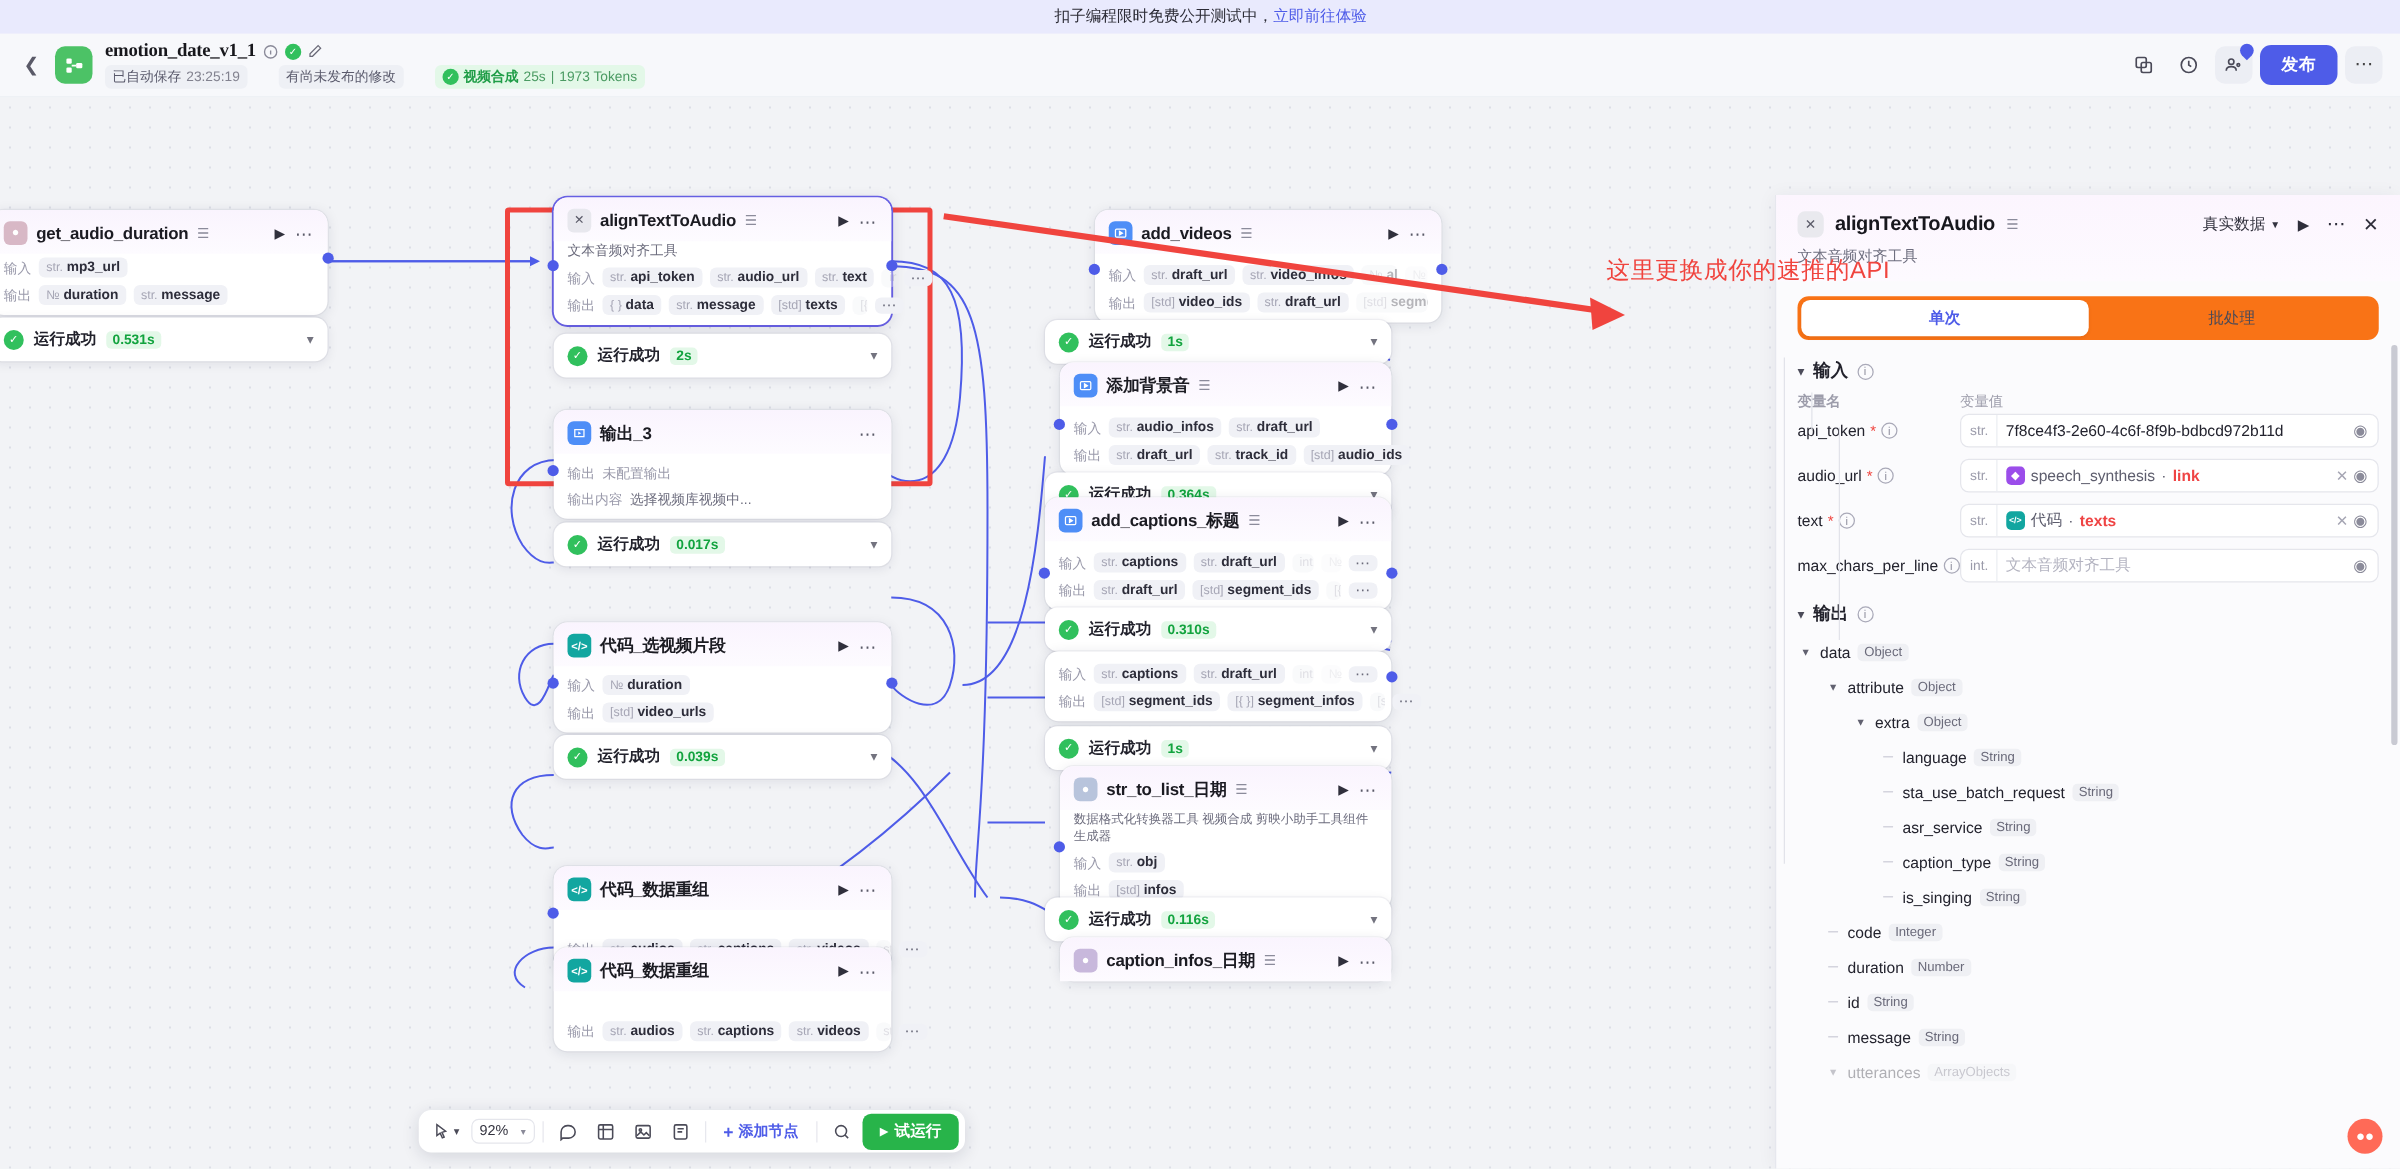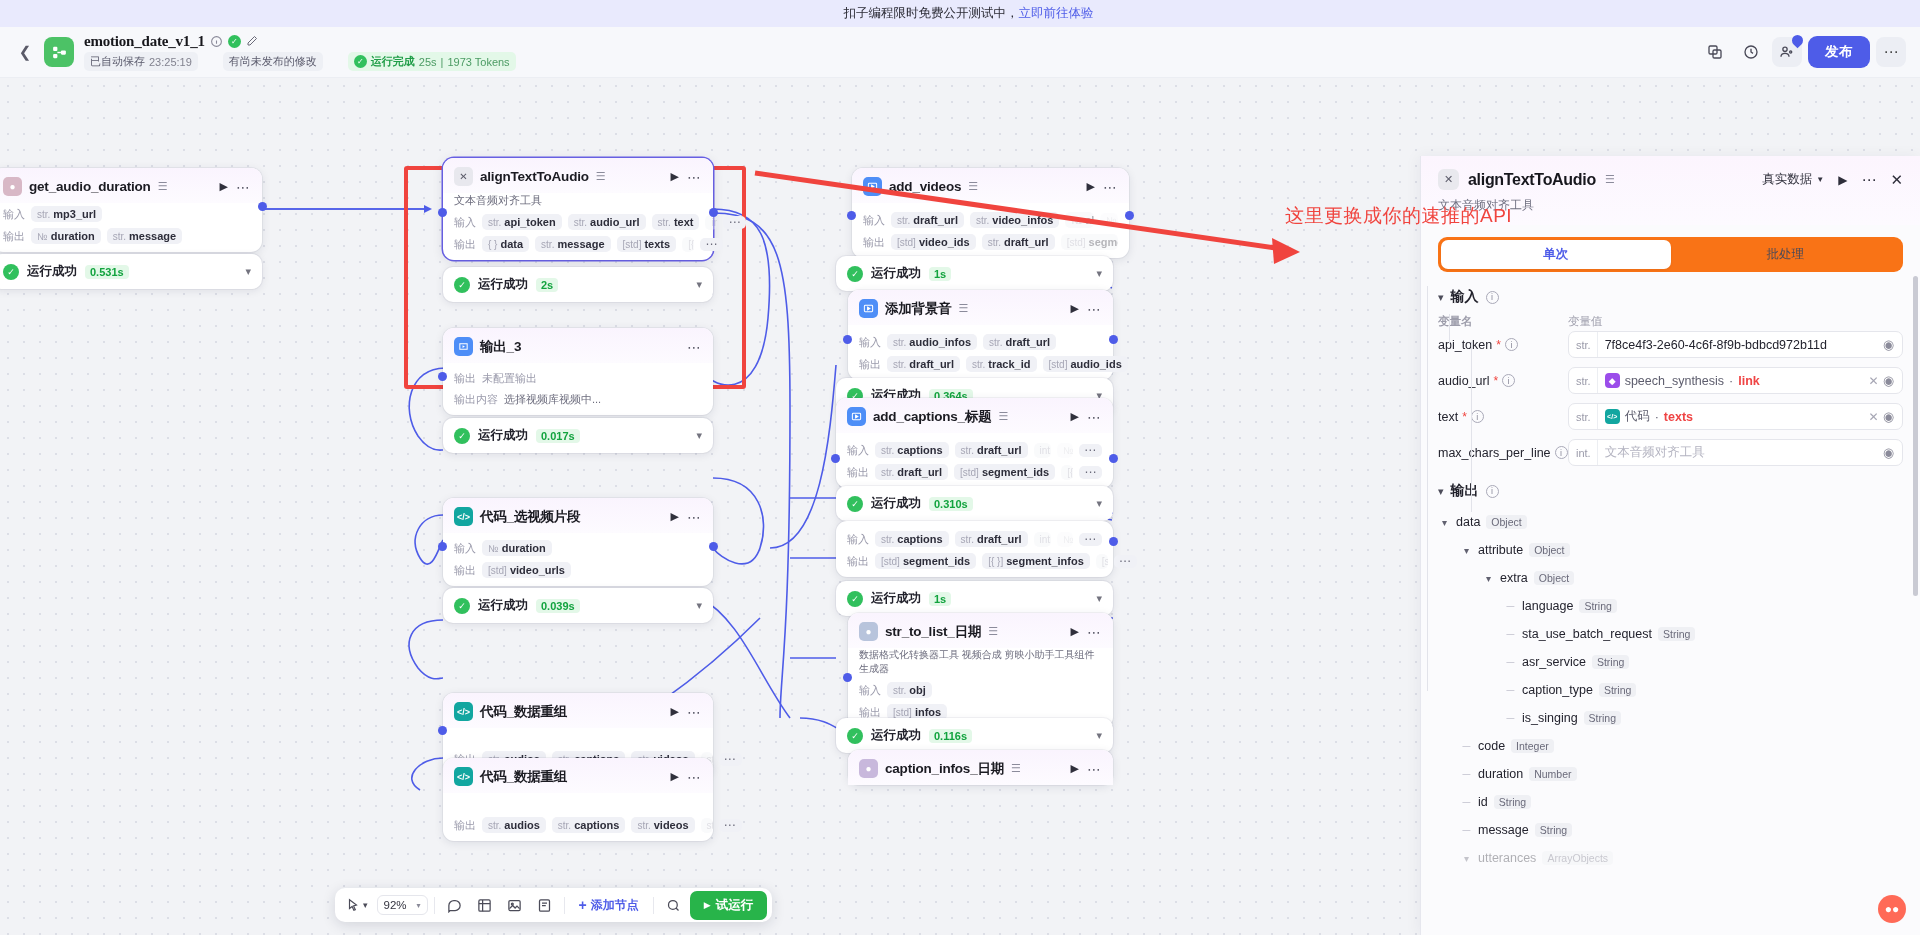--- a/index.html
+++ b/index.html
@@ -226,21 +226,21 @@
         </span>
     </div>
     <div class="meta-row">
       <span class="chip">
         <span>已自动保存</span>
         <span class="time">23:25:19</span>
       </span>
       <span class="chip">有尚未发布的修改</span>
       <span class="chip green">
         <span class="ok-ic" style="width:13px;height:13px;font-size:8px">✓</span>
-        <span>运行完成</span>
+        <span>视频合成</span>
         <span class="sub">25s</span>
         <span class="sub">|</span>
         <span class="sub">1973 Tokens</span>
       </span>
     </div>
   </div>
   <div class="spacer"></div>
   <div class="topbar-actions">
     <div class="icon-btn">
       <svg width="16" height="16" viewBox="0 0 24 24" fill="none" stroke="#4a4a58" stroke-width="2">
@@ -486,21 +486,21 @@
           <span>videos</span>
         </span>
       <span class="tag fade" style="max-width:26px">
           <span class="ty">str.</span>
         </span>
       <span class="more-tag">⋯</span>
     </div>
     <div class="port" style="left:-5px; top:40%"></div>
   </div>
 
-  <div class="node" style="left:852px; top:90px; width:277px;">
+  <div class="node" style="left:876px; top:90px; width:277px;">
     <div class="head">
       <div class="node-avatar" style="background:#4e8ef7">
         <svg width="11" height="11" viewBox="0 0 24 24" fill="none" stroke="#fff" stroke-width="2.2">
             <rect x="3" y="5" width="18" height="14" rx="2"></rect>
             <path d="M10 9l5 3-5 3z" fill="#fff"></path>
           </svg>
         </div>
       <span class="node-title">add_videos</span>
       <span class="node-hd-ic">☰</span>
       <span class="node-actions">

